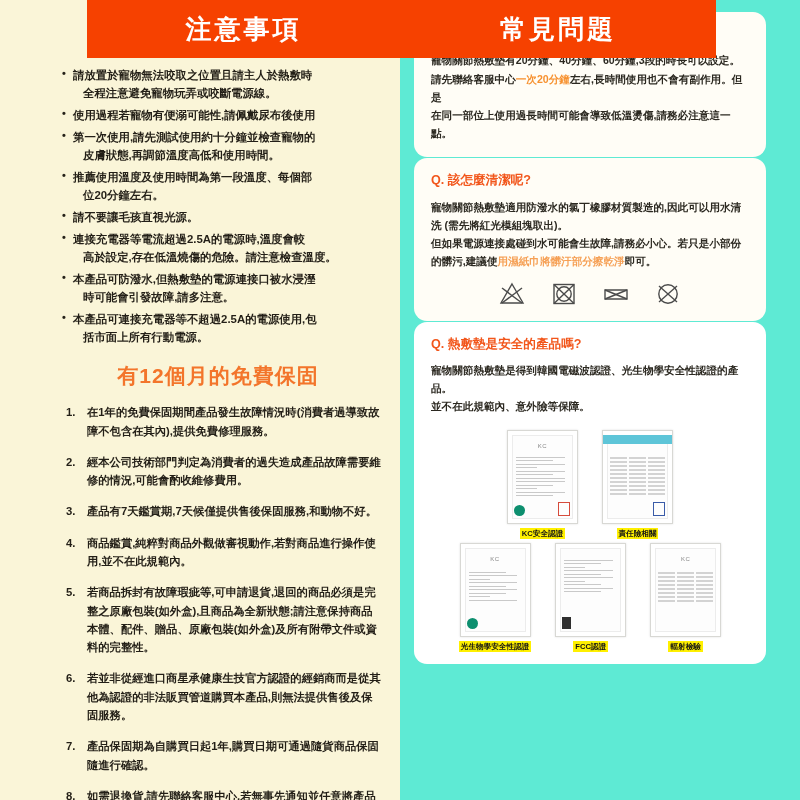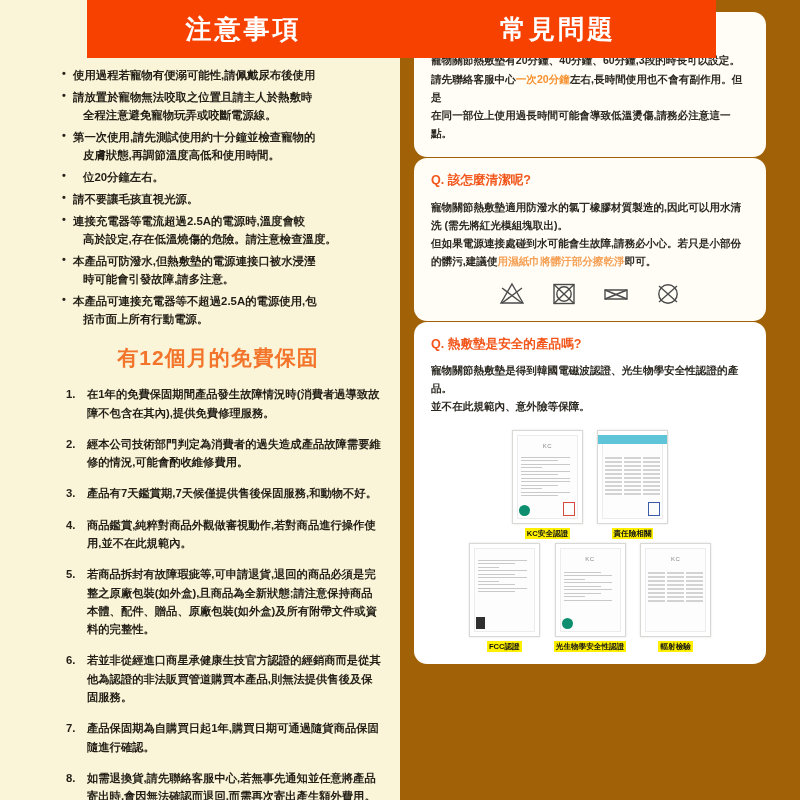--- a/index.html
+++ b/index.html
@@ -45,21 +45,21 @@
     position:relative;padding-left:25px;margin-bottom:13px;
     font-size:11.3px;line-height:1.62;color:#231f17;font-weight:bold;
   }
   .warranty-list li::before{
     counter-increment:w;content:counter(w) ".";
     position:absolute;left:4px;top:0;font-size:11.3px;font-weight:bold;color:#231f17;
   }
 
   
   .col-right{
-    width:400px;height:800px;background:#a16207;position:relative;
+    width:400px;height:800px;background:#5eead4;position:relative;
     box-sizing:border-box;
   }
   .faq-wrap{padding:0 34px 0 14px;box-sizing:border-box;margin-top:12px;}
   .faq-card{
     background:#fffdf6;border-radius:13px;
     padding:14px 17px 15px 17px;margin-bottom:1px;
     box-sizing:border-box;
   }
   .faq-card.last{background:#ffffff;padding-bottom:12px;}
   .faq-q{
@@ -71,21 +71,21 @@
   }
   .faq-a .hl{color:#f7912f;}
   .faq-a .hl2{color:#f6a055;}
 
   
   .care-row{display:flex;justify-content:center;gap:26px;margin-top:11px;}
   .care-row svg{display:block;}
 
   
   .cert-grid{margin-top:14px;}
-  .cert-line{display:flex;justify-content:center;gap:14px;align-items:flex-end;}
+  .cert-line{display:flex;justify-content:center;gap:24px;align-items:flex-end;}
   .cert-line.two{margin-bottom:4px;}
   .cert-item{display:flex;flex-direction:column;align-items:center;}
   .cert-img{
     width:69px;height:92px;background:#ffffff;
     border:1px solid #d8d8d4;box-shadow:0 0 2px rgba(0,0,0,.12);
     position:relative;overflow:hidden;
   }
   .cert-img .inner{
     position:absolute;left:4px;top:4px;right:4px;bottom:4px;
     background:#fdfdfd;border:1px solid #ececec;
@@ -125,31 +125,32 @@
 
   <div class="col-left">
 
     <div class="banner">
       <span>注意事項</span>
     </div>
 
     <div class="left-body">
       <ul class="note-list">
         <li>
-          <span>使用過程若寵物有便溺可能性,請佩戴尿布後使用</span>
-        </li>
-        <li>
           <span>請放置於寵物無法咬取之位置且請主人於熱敷時</span>
           <span class="ind">全程注意避免寵物玩弄或咬斷電源線。</span>
         </li>
         <li>
+          <span>使用過程若寵物有便溺可能性,請佩戴尿布後使用</span>
+        </li>
+        <li>
           <span>第一次使用,請先測試使用約十分鐘並檢查寵物的</span>
           <span class="ind">皮膚狀態,再調節溫度高低和使用時間。</span>
         </li>
         <li>
+          <span>推薦使用溫度及使用時間為第一段溫度、每個部</span>
           <span class="ind">位20分鐘左右。</span>
         </li>
         <li>
           <span>請不要讓毛孩直視光源。</span>
         </li>
         <li>
           <span>連接充電器等電流超過2.5A的電源時,溫度會較</span>
           <span class="ind">高於設定,存在低溫燒傷的危險。請注意檢查溫度。</span>
         </li>
         <li>
@@ -324,55 +325,55 @@
               </div>
               <div class="cert-label">責任險相關</div>
             </div>
           </div>
 
           <div class="cert-line">
 
             <div class="cert-item">
               <div class="cert-img">
                 <div class="inner"></div>
-                <div class="lines" style="top:16px">
-                  <i class="l"></i>
-                    <i class="m"></i>
-                    <i class="s"></i>
-                    <i class="l"></i>
-                  <i class="m"></i>
-                    <i class="l"></i>
-                    <i class="s"></i>
-                    <i class="m"></i>
-                  <i class="l"></i>
-                    <i class="m"></i>
-                </div>
-                <div class="cert-seal" style="background:#2f2f2f;border-radius:0;width:9px;height:12px;"></div>
-              </div>
-              <div class="cert-label">FCC認證</div>
-            </div>
-
-            <div class="cert-item">
-              <div class="cert-img">
-                <div class="inner"></div>
                 <div class="cert-kcmark">KC</div>
                 <div class="lines" style="top:28px">
                   <i class="m"></i>
                     <i class="l"></i>
                     <i class="s"></i>
                     <i class="l"></i>
                   <i class="m"></i>
                     <i class="l"></i>
                     <i class="m"></i>
                     <i class="s"></i>
                   <i class="l"></i>
                 </div>
                 <div class="cert-seal"></div>
               </div>
               <div class="cert-label">光生物學安全性認證</div>
+            </div>
+
+            <div class="cert-item">
+              <div class="cert-img">
+                <div class="inner"></div>
+                <div class="lines" style="top:16px">
+                  <i class="l"></i>
+                    <i class="m"></i>
+                    <i class="s"></i>
+                    <i class="l"></i>
+                  <i class="m"></i>
+                    <i class="l"></i>
+                    <i class="s"></i>
+                    <i class="m"></i>
+                  <i class="l"></i>
+                    <i class="m"></i>
+                </div>
+                <div class="cert-seal" style="background:#2f2f2f;border-radius:0;width:9px;height:12px;"></div>
+              </div>
+              <div class="cert-label">FCC認證</div>
             </div>
 
             <div class="cert-item">
               <div class="cert-img">
                 <div class="inner"></div>
                 <div class="cert-kcmark">KC</div>
                 <div class="cert-tbl" style="top:28px">
                   <div class="r">
                       <span></span>
                       <span></span>

